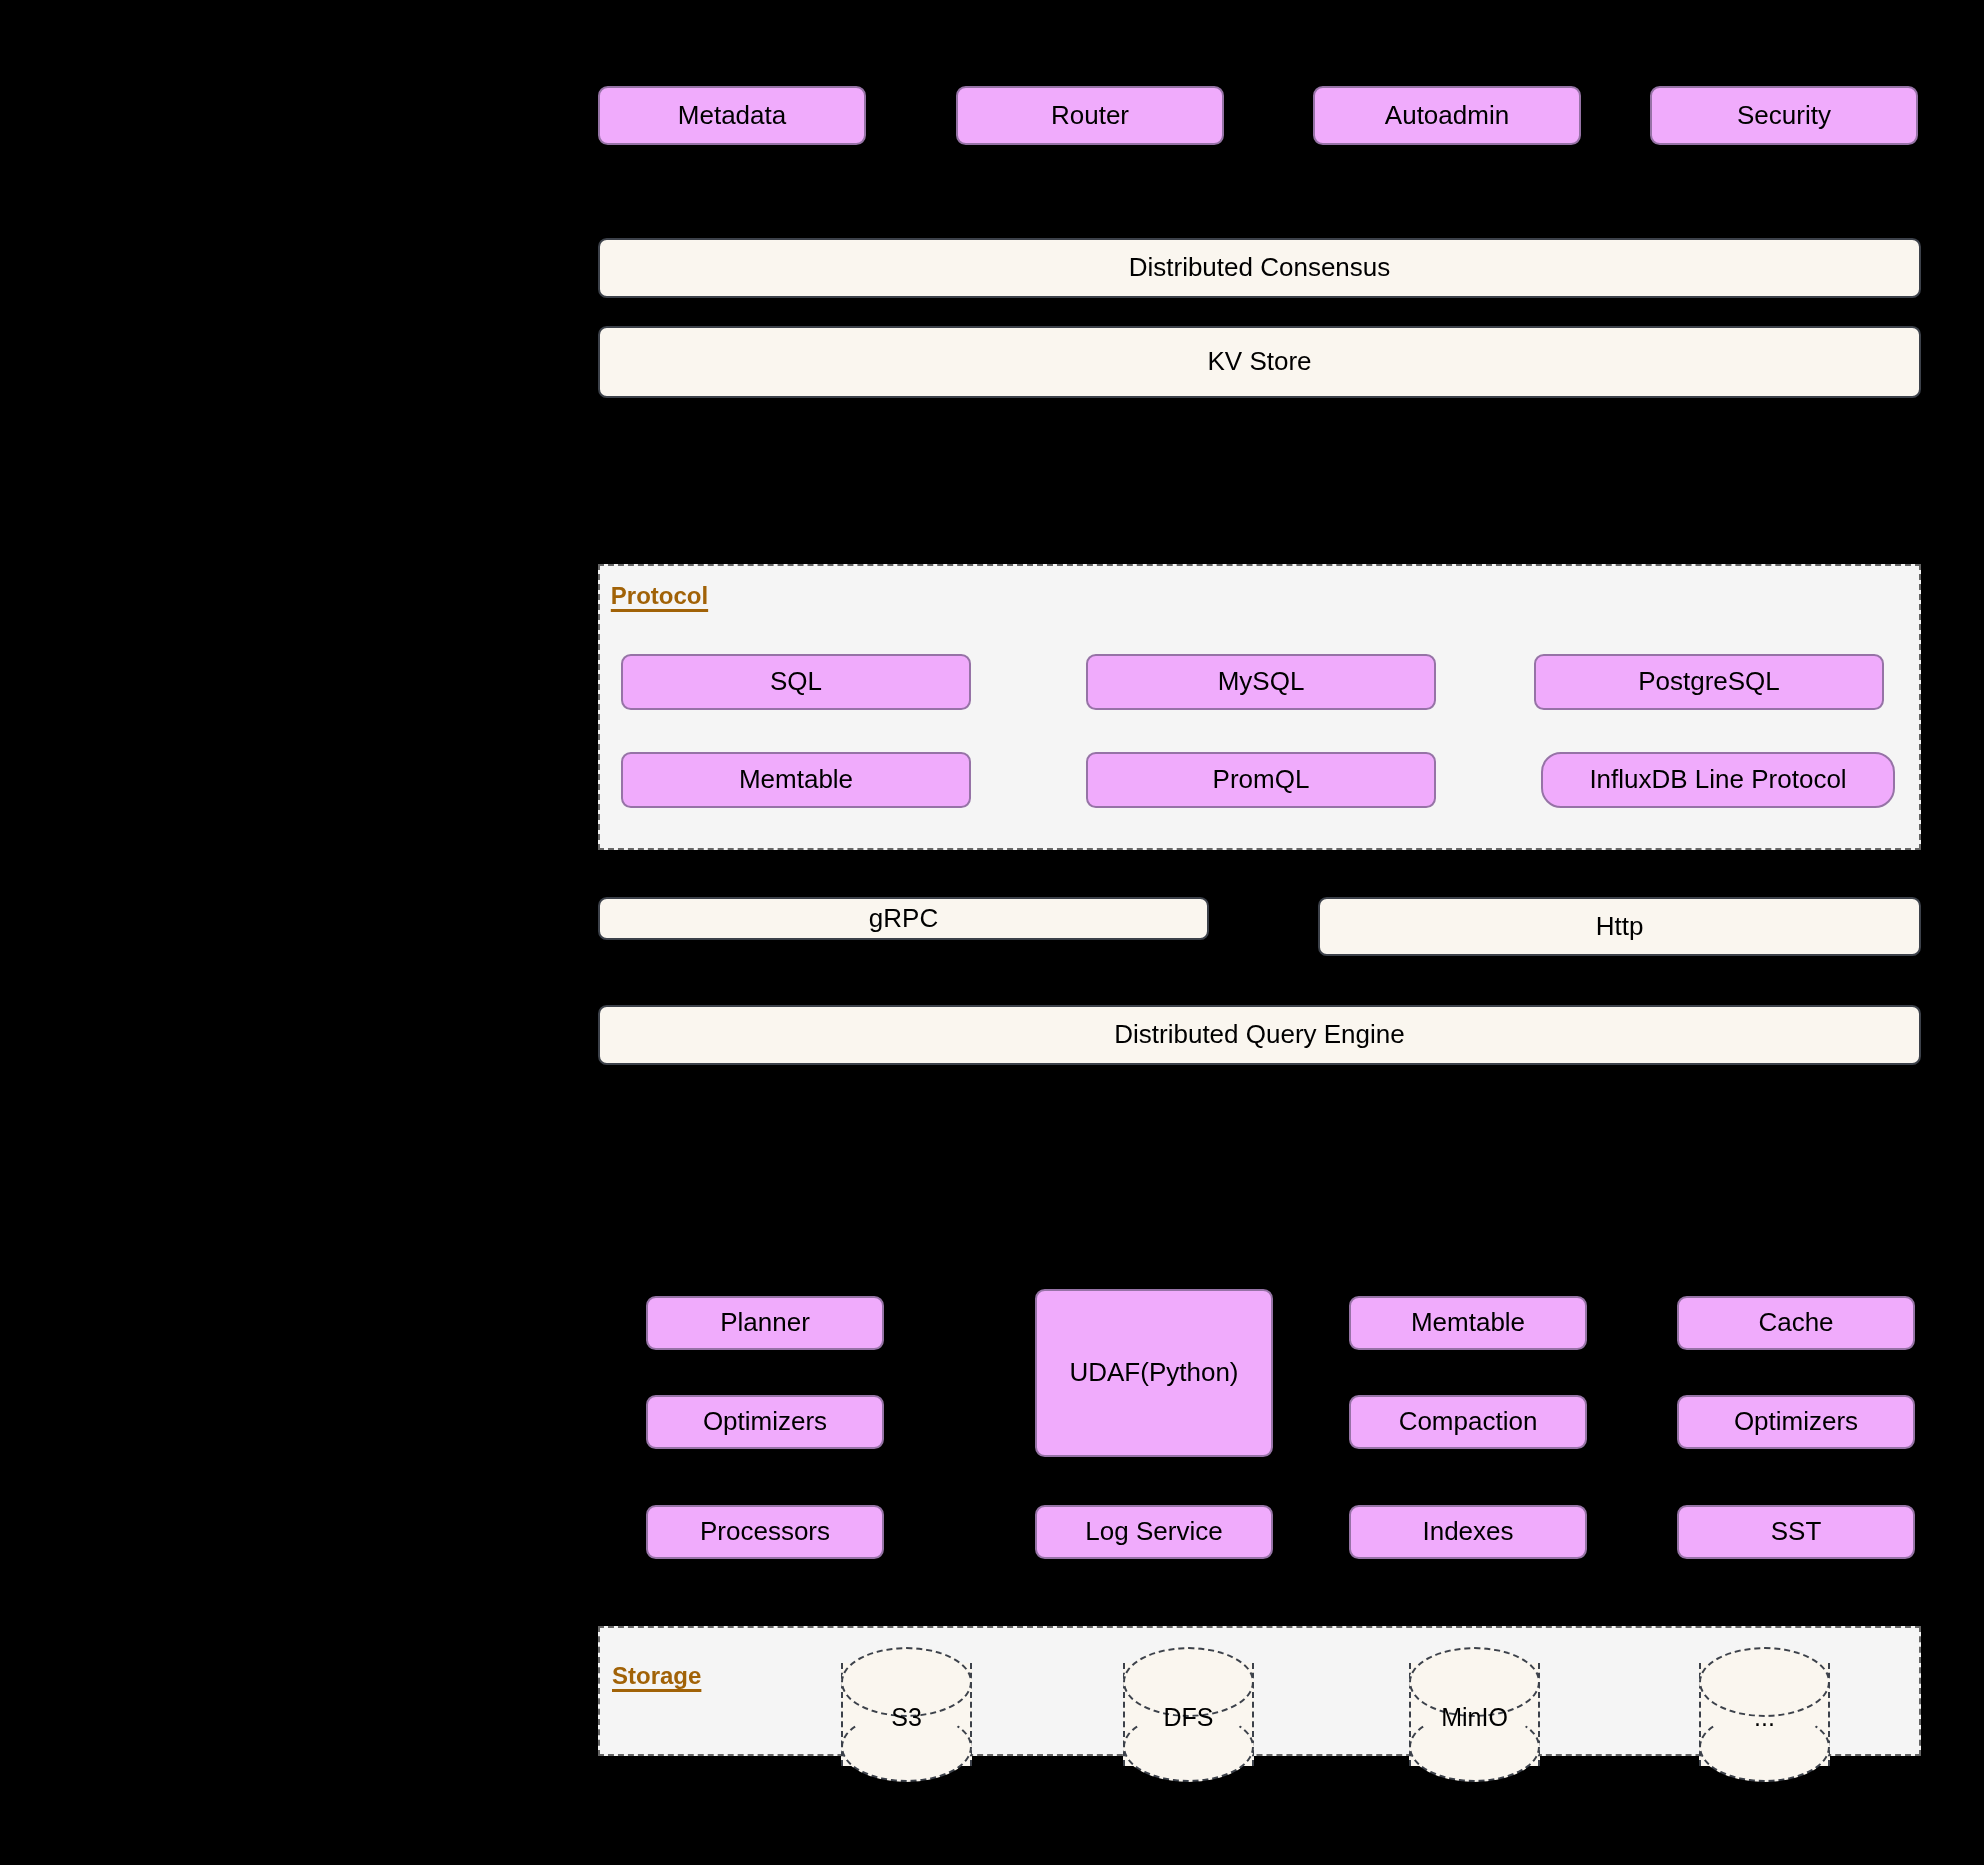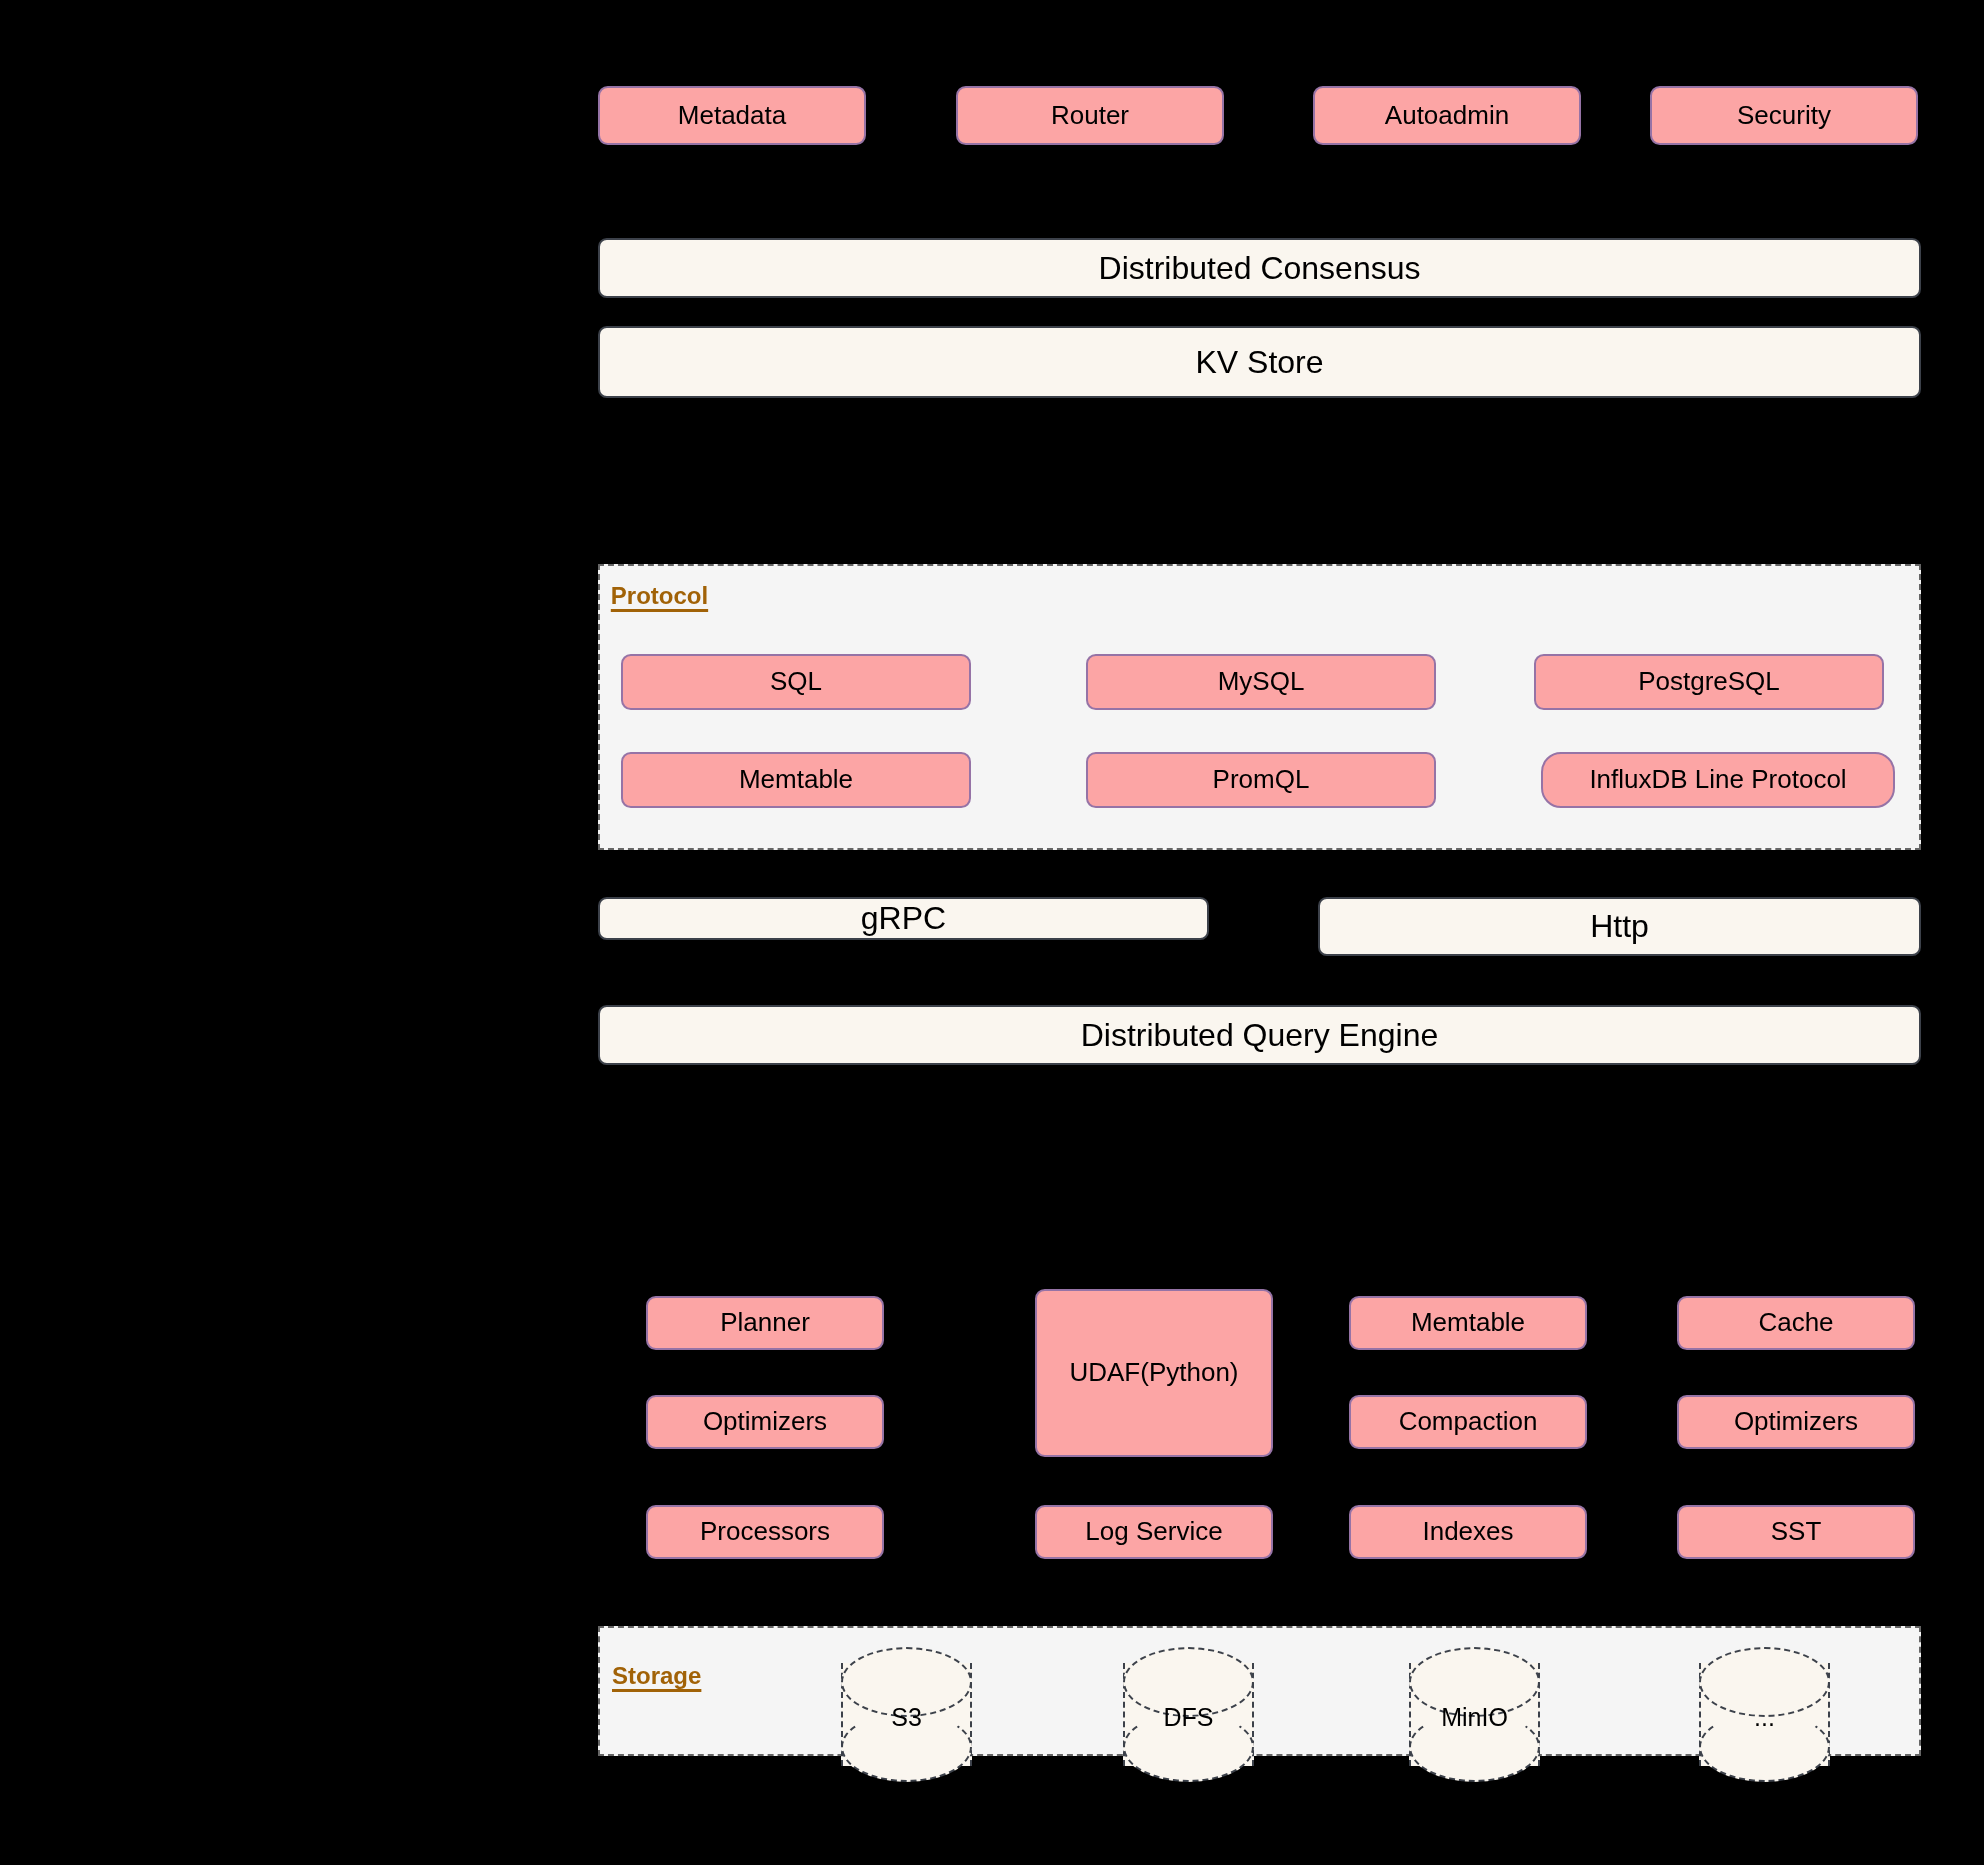--- a/index.html
+++ b/index.html
@@ -23,32 +23,32 @@
     display: flex;
     align-items: center;
     justify-content: center;
     text-align: center;
     line-height: 1.15;
     color: #000000;
   }
 
   
   .purple {
-    background: #fca5a5;
+    background: #f0abfc;
     border: 2.2px solid #9673a6;
     border-radius: 9.8px;
     font-size: 26px;
   }
 
   
   .cream {
     background: #faf6ef;
     border: 2.7px solid #3c414a;
     border-radius: 8.7px;
-    font-size: 32px;
+    font-size: 26px;
   }
 
   
   .group {
     position: absolute;
     box-sizing: border-box;
     background: #f5f5f5;
     border: 2.2px dashed #666666;
   }
   .group-title {

